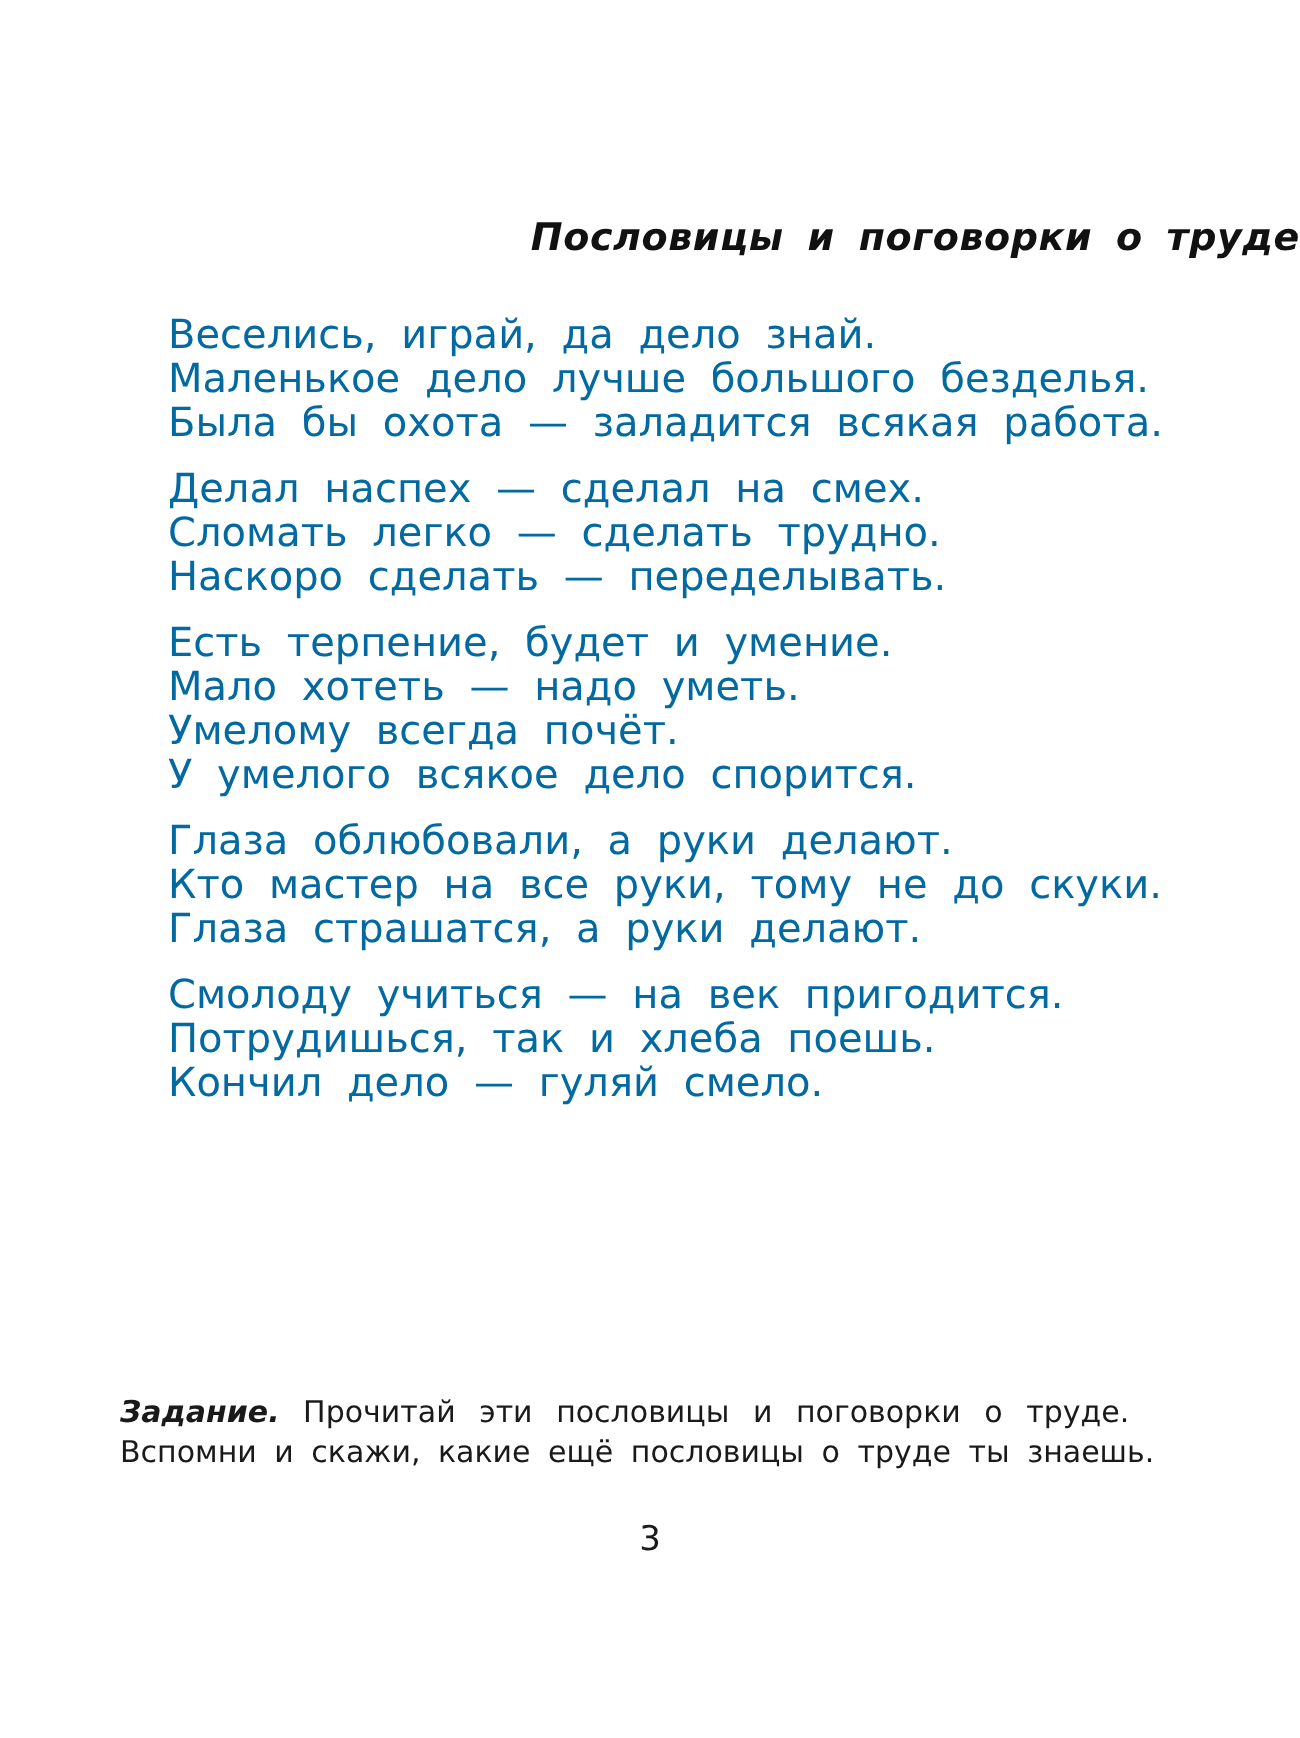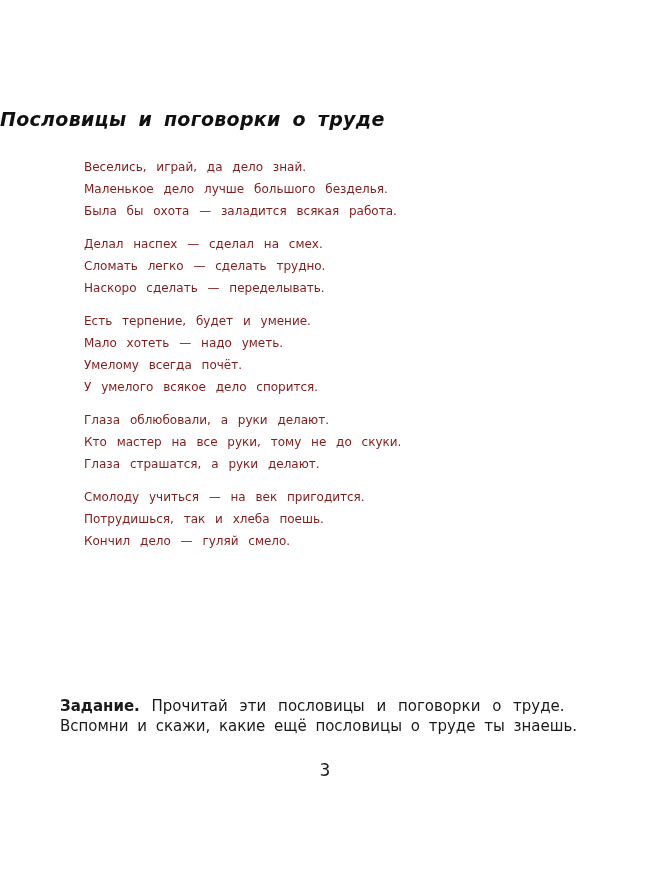--- a/index.html
+++ b/index.html
@@ -1,34 +1,34 @@
 <!DOCTYPE html>
 <html><head>
   <meta charset="utf-8">
   <style>
     html, body { margin: 0; padding: 0; background: #ffffff; }
     body { width: 650px; height: 869px; position: relative; overflow: hidden; color: #1a1a1a; }
     .title {
-      position: absolute; left: 0; top: 108px; width: 650px; text-align: left;
+      position: absolute; left: 0; top: 108px; width: 650px; text-align: right;
       font-family: "DejaVu Sans", sans-serif; font-weight: bold; font-style: italic;
       font-size: 19px; letter-spacing: 0.3px; word-spacing: 5px; color: #111;
     }
     .stanzas { position: absolute; left: 84px; top: 156px; width: 470px; }
     .stanza { margin-bottom: 11px; }
     .line {
-      font-family: "DejaVu Sans", sans-serif; font-size: 12px; line-height: 22px;
-      word-spacing: 6px; white-space: nowrap; color: #7f1d1d;
+      font-family: "DejaVu Sans", sans-serif; font-size: 20px; line-height: 22px;
+      word-spacing: 6px; white-space: nowrap; color: #0369a1;
     }
     .task {
       position: absolute; left: 60px; top: 696px; width: 500px;
       font-family: "DejaVu Sans", sans-serif; font-size: 15px; line-height: 20px; color: #1a1a1a;
     }
     .task .line2 { white-space: nowrap; word-spacing: 4px; }
     .task .line1 { white-space: nowrap; word-spacing: 7px; }
-    .task-label { font-weight: bold; word-spacing: 0; }
+    .task-label { font-weight: bold; font-style: italic; word-spacing: 0; }
     .page-number {
       position: absolute; left: 0; top: 760px; width: 650px; text-align: center;
       font-family: "DejaVu Sans", sans-serif; font-size: 17px; color: #1a1a1a;
     }
   </style>
 </head>
 <body>
 
 <div class="title">Пословицы и поговорки о труде</div>
 

